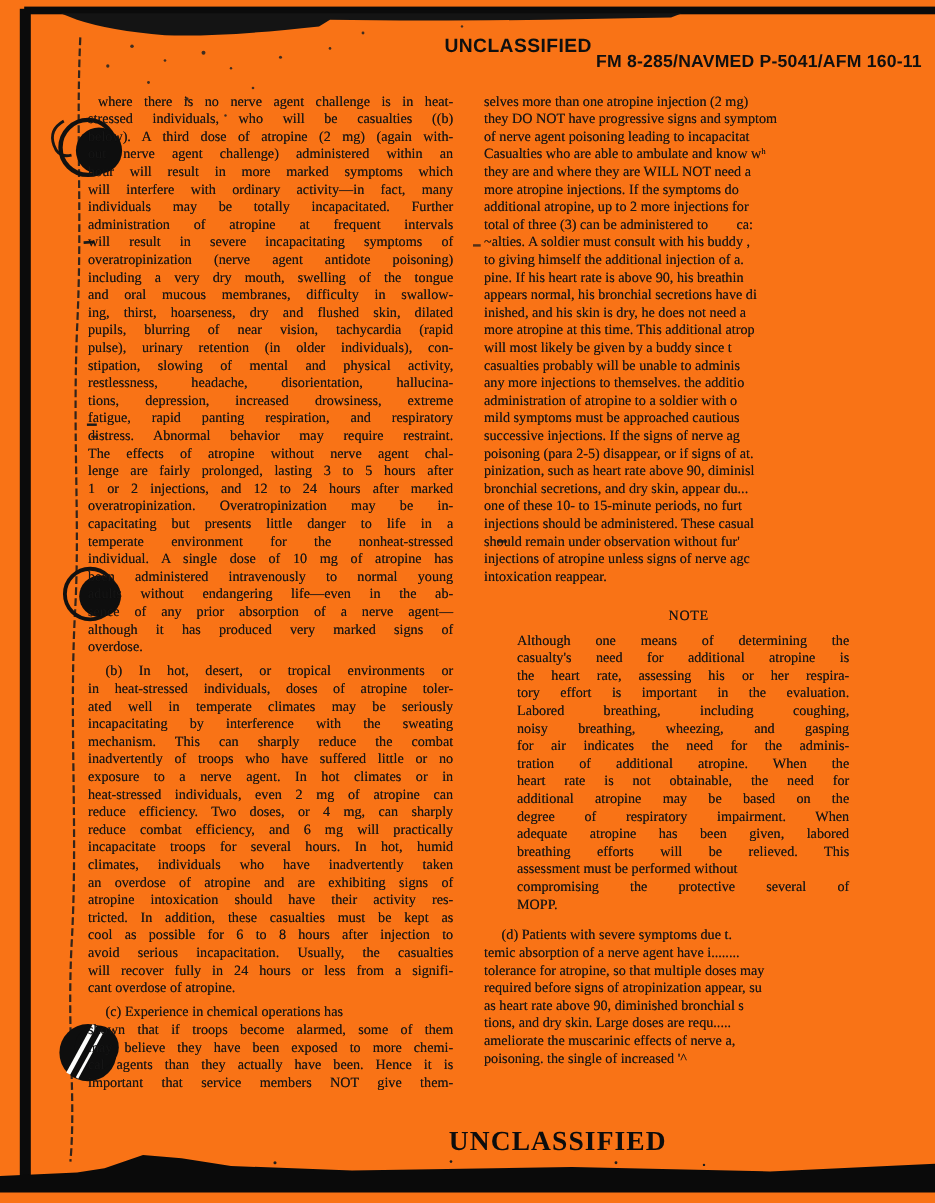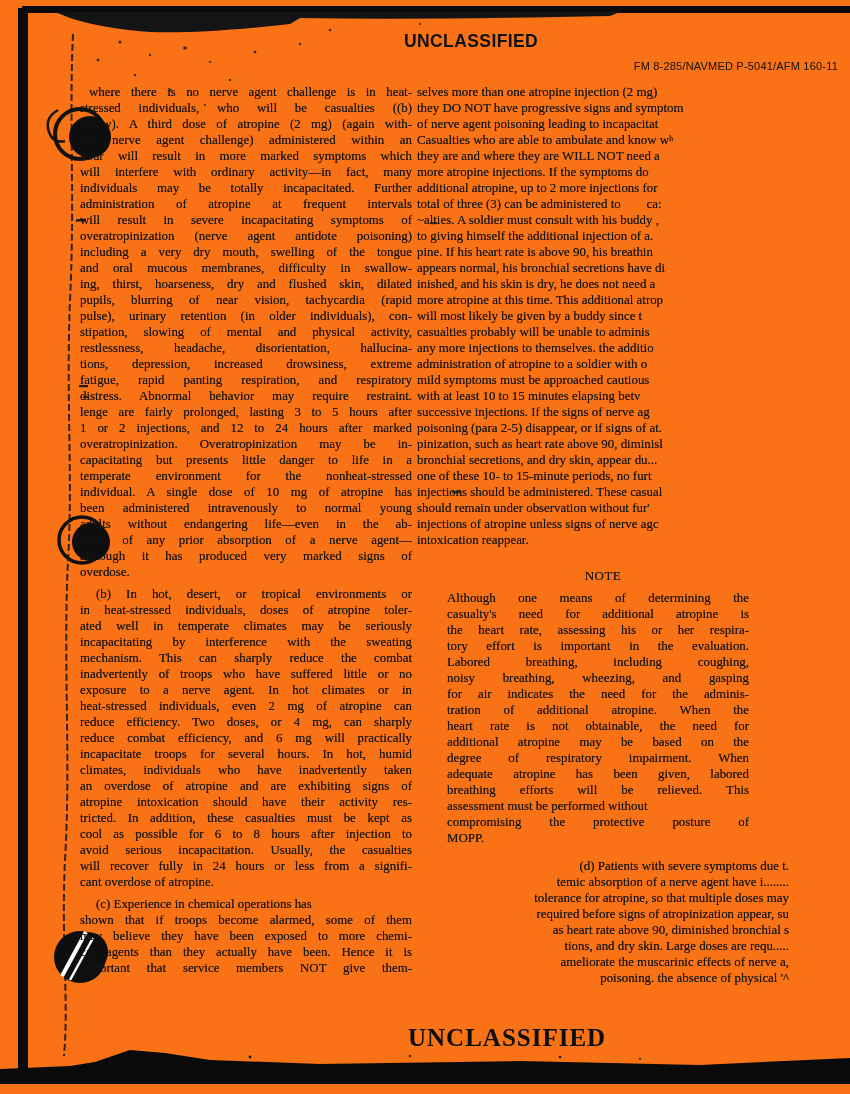--- a/index.html
+++ b/index.html
@@ -7,47 +7,47 @@
     position:relative;width:850px;height:1094px;background:#f97316;
     overflow:hidden;font-family:"Liberation Serif",serif;color:#161616;
   }
   .artifacts{position:absolute;left:0;top:0;pointer-events:none;}
   .top-classification{
     position:absolute;left:404px;top:31px;
     font-family:"Liberation Sans",sans-serif;font-weight:bold;
     font-size:17.5px;letter-spacing:.4px;color:#101010;
   }
   .doc-number{
-    position:absolute;right:12px;top:60px;
-    font-family:"Liberation Sans",sans-serif;font-weight:normal;
-    font-size:11px;letter-spacing:.2px;color:#101010;
+    position:absolute;right:12px;top:48px;
+    font-family:"Liberation Sans",sans-serif;font-weight:bold;
+    font-size:16px;letter-spacing:.2px;color:#101010;
   }
   .footer-classification{
     position:absolute;left:408px;top:1024px;
     font-family:"Liberation Serif",serif;font-weight:bold;
     font-size:25px;letter-spacing:1px;color:#0d0d0d;
   }
   .col{position:absolute;top:84px;font-size:12.9px;line-height:16px;
        text-shadow:0 0 .4px rgba(10,10,10,.65);}
   .col-left{left:80px;width:332px;}
-  .col-right{left:417px;width:372px;}
+  .col-right{left:440px;width:372px;}
   .block{margin:0 0 6px 0;}
   .line{white-space:pre;}
   .jcol .block.para .line, .block.note .line{
     white-space:normal;text-align:justify;text-align-last:justify;
   }
   .jcol .block.para .line.short, .block.note .line.short{
     text-align-last:left;
   }
   .block.heading{margin-top:20px;margin-bottom:2px;text-align:center;
                  font-weight:normal;letter-spacing:.5px;}
   .block.note{margin-left:30px;width:302px;margin-top:6px;font-family:Liberation Serif, serif;}
   .block.indent-normal .line:first-child{text-indent:16px;}
   .block.indent-small .line:first-child{text-indent:9px;}
-  .col-right .block.para:last-child{margin-top:12px;text-align:right;}
+  .col-right .block.para:last-child{margin-top:12px;}
 </style>
 </head>
 <body>
 
 <div class="page">
 
   <svg class="artifacts" width="850" height="1094" viewBox="0 0 850 1094">
 
     <rect x="22" y="6" width="828" height="7" fill="#0b0b0b"></rect>
     <path d="M55,12 L620,12 L610,16 Q420,20 300,18 L290,24 Q200,34 150,32 Q100,28 70,18 Z" fill="#141414"></path>
@@ -123,20 +123,21 @@
         <div class="line">including a very dry mouth, swelling of the tongue</div>
         <div class="line">and oral mucous membranes, difficulty in swallow-</div>
         <div class="line">ing, thirst, hoarseness, dry and flushed skin, dilated</div>
         <div class="line">pupils, blurring of near vision, tachycardia (rapid</div>
         <div class="line">pulse), urinary retention (in older individuals), con-</div>
         <div class="line">stipation, slowing of mental and physical activity,</div>
         <div class="line">restlessness, headache, disorientation, hallucina-</div>
         <div class="line">tions, depression, increased drowsiness, extreme</div>
         <div class="line">fatigue, rapid panting respiration, and respiratory</div>
         <div class="line">distress. Abnormal behavior may require restraint.</div>
+        <div class="line">The effects of atropine without nerve agent chal-</div>
         <div class="line">lenge are fairly prolonged, lasting 3 to 5 hours after</div>
         <div class="line">1 or 2 injections, and 12 to 24 hours after marked</div>
         <div class="line">overatropinization. Overatropinization may be in-</div>
         <div class="line">capacitating but presents little danger to life in a</div>
         <div class="line">temperate environment for the nonheat-stressed</div>
         <div class="line">individual. A single dose of 10 mg of atropine has</div>
         <div class="line">been administered intravenously to normal young</div>
         <div class="line">adults without endangering life—even in the ab-</div>
         <div class="line">sence of any prior absorption of a nerve agent—</div>
         <div class="line">although it has produced very marked signs of</div>
@@ -185,21 +186,20 @@
         <div class="line">to giving himself the additional injection of a.</div>
         <div class="line">pine. If his heart rate is above 90, his breathin</div>
         <div class="line">appears normal, his bronchial secretions have di</div>
         <div class="line">inished, and his skin is dry, he does not need a</div>
         <div class="line">more atropine at this time. This additional atrop</div>
         <div class="line">will most likely be given by a buddy since t</div>
         <div class="line">casualties probably will be unable to adminis</div>
         <div class="line">any more injections to themselves. the additio</div>
         <div class="line">administration of atropine to a soldier with o</div>
         <div class="line short">mild symptoms must be approached cautious</div>
-        <div class="line">with at least 10 to 15 minutes elapsing betv</div>
         <div class="line">successive injections. If the signs of nerve ag</div>
         <div class="line">poisoning (para 2-5) disappear, or if signs of at.</div>
         <div class="line">pinization, such as heart rate above 90, diminisl</div>
         <div class="line">bronchial secretions, and dry skin, appear du...</div>
         <div class="line">one of these 10- to 15-minute periods, no furt</div>
         <div class="line">injections should be administered. These casual</div>
         <div class="line">should remain under observation without fur'</div>
         <div class="line">injections of atropine unless signs of nerve agc</div>
         <div class="line short">intoxication reappear.</div>
       </div>
@@ -214,29 +214,29 @@
         <div class="line">Labored breathing, including coughing,</div>
         <div class="line">noisy breathing, wheezing, and gasping</div>
         <div class="line">for air indicates the need for the adminis-</div>
         <div class="line">tration of additional atropine. When the</div>
         <div class="line">heart rate is not obtainable, the need for</div>
         <div class="line">additional atropine may be based on the</div>
         <div class="line">degree of respiratory impairment. When</div>
         <div class="line">adequate atropine has been given, labored</div>
         <div class="line">breathing efforts will be relieved. This</div>
         <div class="line short">assessment must be performed without</div>
-        <div class="line">compromising the protective posture of</div>
+        <div class="line">compromising the protective several of</div>
         <div class="line short">MOPP.</div>
       </div>
       <div class="block para indent-normal">
         <div class="line short">(d) Patients with severe symptoms due t.</div>
         <div class="line">temic absorption of a nerve agent have i........</div>
         <div class="line">tolerance for atropine, so that multiple doses may</div>
         <div class="line">required before signs of atropinization appear, su</div>
         <div class="line">as heart rate above 90, diminished bronchial s</div>
         <div class="line">tions, and dry skin. Large doses are requ.....</div>
         <div class="line">ameliorate the muscarinic effects of nerve a,</div>
-        <div class="line short">poisoning. the absence of physical '^</div>
+        <div class="line short">poisoning. the single of increased '^</div>
       </div>
     </div>
 
   <div class="footer-classification">UNCLASSIFIED</div>
 </div>
 
 </body></html>

